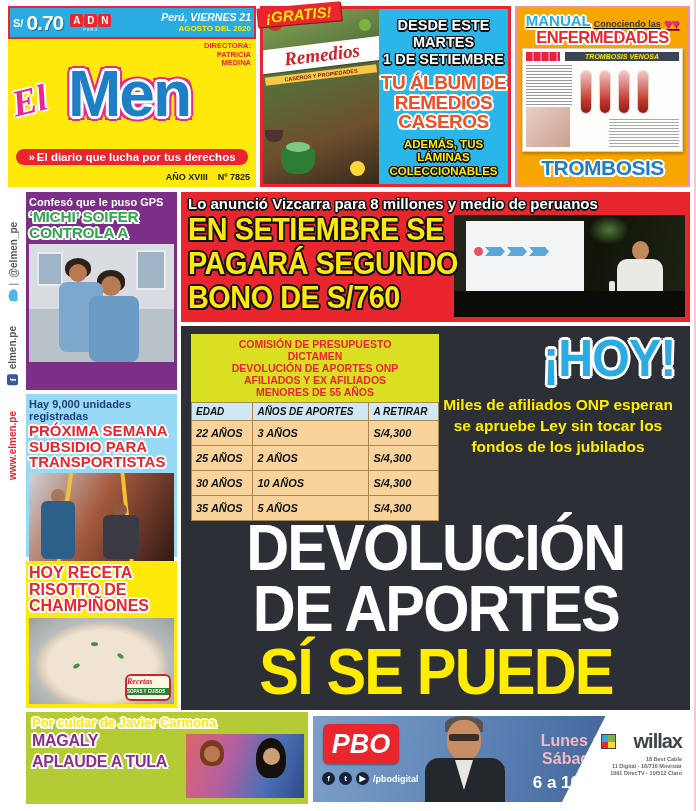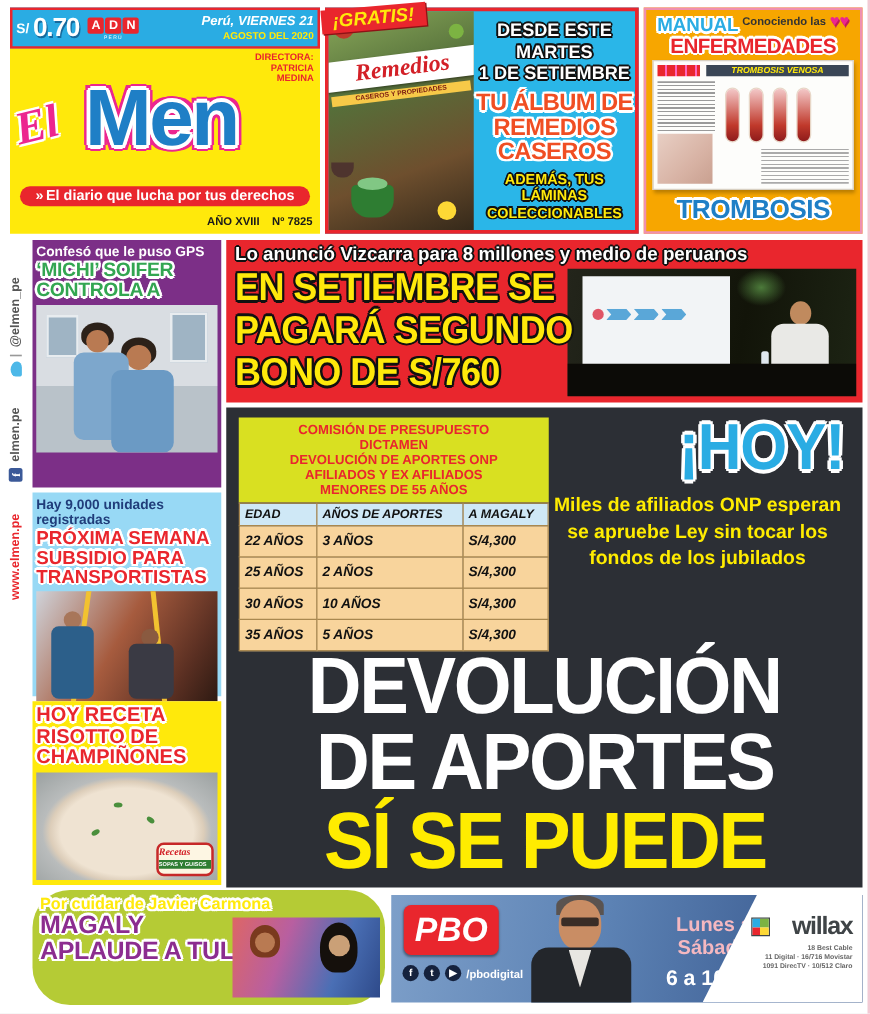--- a/index.html
+++ b/index.html
@@ -48,21 +48,21 @@
   .lemon { position:absolute; right:14px; bottom:8px; width:15px; height:15px; border-radius:50%; background:#fdd835; }
   .cup { position:absolute; left:2px; bottom:42px; width:18px; height:12px; background:#4e342e; border-radius:0 0 8px 8px; }
   .gratis { position:absolute; left:-6px; top:-4px; z-index:3; background:#e9262d; color:#ffe90b; font-weight:800; font-style:italic; font-size:15px; padding:1px 9px; transform:rotate(-5deg); box-shadow:1px 1px 0 #8e1216; }
   .album-text { position:absolute; left:116px; right:0; top:0; bottom:0; text-align:center; padding-top:8px; }
   .ap-kicker { color:#fff; font-weight:800; font-size:14.5px; line-height:17px; }
   .ap-title { margin-top:5px; color:#f04e23; font-weight:800; font-size:19px; line-height:19.5px; letter-spacing:-.5px; }
   .ap-footer { margin-top:6px; color:#ffe90b; font-weight:800; font-size:11.5px; line-height:13.5px; }
 
   
   .manual { position:absolute; left:515px; top:6px; width:175px; height:181px; background:#f7a600; border:2px solid #f090b0; padding:4px 5px; text-align:center; }
-  .mp-row { display:flex; align-items:flex-start; justify-content:center; gap:3px; }
+  .mp-row { display:flex; align-items:flex-end; justify-content:center; gap:3px;text-decoration:underline; }
   .mp-label { color:#2aace3; font-weight:800; font-size:15px; }
   .mp-kicker { color:#333; font-weight:bold; font-size:9px; }
   .hearts { color:#ec268f; font-size:13px; line-height:10px; text-shadow:1px 1px 0 #c2185b; }
   .mp-title { color:#e9262d; font-weight:800; font-size:16.5px; letter-spacing:-.5px; line-height:16px; }
   .mini-page { position:relative; background:#fdfdfb; border:1px solid #d8d0c2; height:104px; margin-top:3px; box-shadow:1px 2px 3px rgba(0,0,0,.25); }
   .mini-logo { position:absolute; left:3px; top:3px; width:34px; height:9px; background:repeating-linear-gradient(90deg,#e9262d 0 6px,#f6b 6px 8px); }
   .mini-band { position:absolute; left:42px; top:3px; right:3px; background:#3a4656; color:#ffe90b; font-weight:800; font-style:italic; font-size:7px; padding:1px 0; }
   .mini-col { position:absolute; left:3px; top:16px; width:46px; height:40px; background:repeating-linear-gradient(#9a9a9a 0 1px,transparent 1px 3px); }
   .mini-legs { position:absolute; left:3px; bottom:4px; width:44px; height:40px; background:linear-gradient(135deg,#e8cfc4,#d8b3a5 60%,#c9a090); }
   .tubes { position:absolute; left:58px; top:22px; display:flex; gap:9px; }
@@ -97,23 +97,23 @@
   .rail-bar { position:absolute; background:#f2c230; width:4px; height:110%; top:-5%; }
   .recipe { top:561px; height:147px; background:#ffe90b; }
   .recipe-title { color:#e9262d; font-weight:800; font-size:16px; line-height:16.5px; }
   .recipe-ph { height:86px; background:radial-gradient(ellipse at 50% 55%, #efe3d2 0 52%, #dccdb9 60%, #b9bcbc 66%, #9aa0a0 100%); }
   .fleck { position:absolute; width:7px; height:4px; background:#4a8f3c; border-radius:50%; }
   .badge { position:absolute; right:3px; bottom:3px; width:46px; height:27px; background:#fdf6e3; border:2px solid #c62828; border-radius:6px; overflow:hidden; }
   .badge-t { color:#d32027; font-family:"Liberation Serif",serif; font-weight:bold; font-style:italic; font-size:8px; line-height:12px; }
   .badge-s { background:#2e7d32; color:#fff; font-size:4.5px; font-weight:bold; line-height:7px; }
 
   
-  .magaly { position:absolute; left:26px; top:712px; width:282px; height:92px; background:#b5cb35; padding:3px 6px;border-radius:30px; }
+  .magaly { position:absolute; left:26px; top:712px; width:282px; height:92px; background:#b5cb35; padding:3px 6px; }
   .mg-kicker { color:#ffe90b; font-weight:800; font-size:13px; }
-  .mg-title { color:#8c2d8f; font-weight:800; font-size:20px; line-height:21px; letter-spacing:-.3px; }
+  .mg-title { color:#8c2d8f; font-weight:800; font-size:16px; line-height:21px; letter-spacing:-.3px; }
   .mg-ph { position:absolute; right:4px; top:22px; width:118px; height:64px; background:linear-gradient(110deg,#d66 0%,#b85fa0 35%,#4a6fb5 70%,#2e4a8a 100%); overflow:hidden; }
 
   
   .banner { position:absolute; left:181px; top:192px; width:509px; height:130px; background:#e9262d; padding:3px 7px; }
   .bn-kicker { color:#fff; font-weight:800; font-size:15px; position:relative; z-index:3; }
   .bn-headline { position:relative; z-index:2; margin-top:1px; color:#ffe90b; font-weight:800; font-size:31px; line-height:34px; letter-spacing:-.5px; }
   .bn-ph { position:absolute; right:5px; top:23px; width:231px; height:102px; background:linear-gradient(100deg,#23251b 0%,#121409 60%,#1d2414 100%); z-index:1; overflow:hidden; }
   .bn-screen { position:absolute; left:12px; top:6px; width:118px; height:80px; background:#f2f4f6; }
   .chev-row { position:absolute; left:8px; top:26px; display:flex; gap:2px; align-items:center; }
   .chev-dot { width:9px; height:9px; border-radius:50%; background:#e05566; }
@@ -366,21 +366,21 @@
         <div>DICTAMEN</div>
         <div>DEVOLUCIÓN DE APORTES ONP</div>
         <div>AFILIADOS Y EX AFILIADOS</div>
         <div>MENORES DE 55 AÑOS</div>
       </div>
       <table class="onp-t">
         <tbody>
             <tr>
           <th>EDAD</th>
           <th>AÑOS DE APORTES</th>
-          <th>A MAGALY</th>
+          <th>A RETIRAR</th>
         </tr>
         <tr>
           <td>22 AÑOS</td>
           <td>3 AÑOS</td>
           <td>S/4,300</td>
         </tr>
         <tr>
           <td>25 AÑOS</td>
           <td>2 AÑOS</td>
           <td>S/4,300</td>

